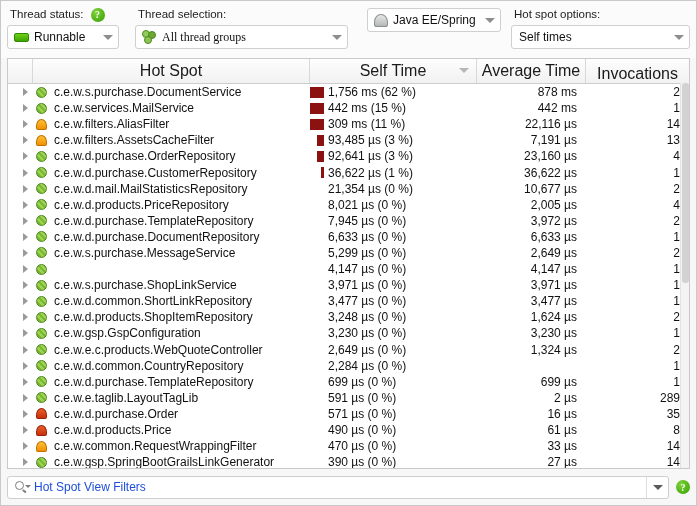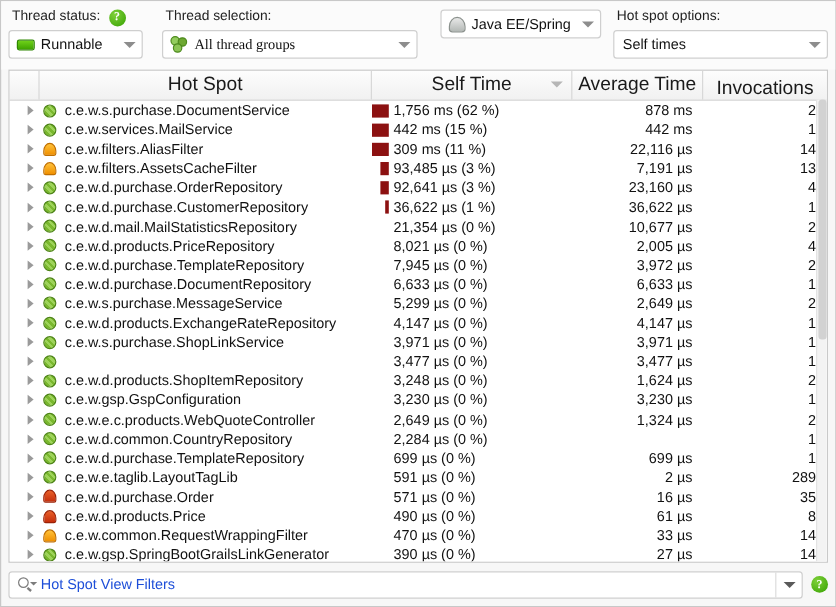--- a/index.html
+++ b/index.html
@@ -551,21 +551,20 @@
         <div class="row">
           <div class="cell icon">
             <span class="expander">
               <i></i>
             </span>
           </div>
           <div class="cell hot">
             <span class="nodeicon">
               <span class="glyph-bean green"></span>
             </span>
-            <span class="label">c.e.w.d.products.ExchangeRateRepository</span>
           </div>
           <div class="cell self">
             <span style="padding-left: 18px;">4,147 µs (0 %)</span>
           </div>
           <div class="cell avg">
             <span>4,147 µs</span>
           </div>
           <div class="cell inv">
             <span>1</span>
           </div>
@@ -595,20 +594,21 @@
         <div class="row">
           <div class="cell icon">
             <span class="expander">
               <i></i>
             </span>
           </div>
           <div class="cell hot">
             <span class="nodeicon">
               <span class="glyph-bean green"></span>
             </span>
+            <span class="label">c.e.w.d.common.ShortLinkRepository</span>
           </div>
           <div class="cell self">
             <span style="padding-left: 18px;">3,477 µs (0 %)</span>
           </div>
           <div class="cell avg">
             <span>3,477 µs</span>
           </div>
           <div class="cell inv">
             <span>1</span>
           </div>

